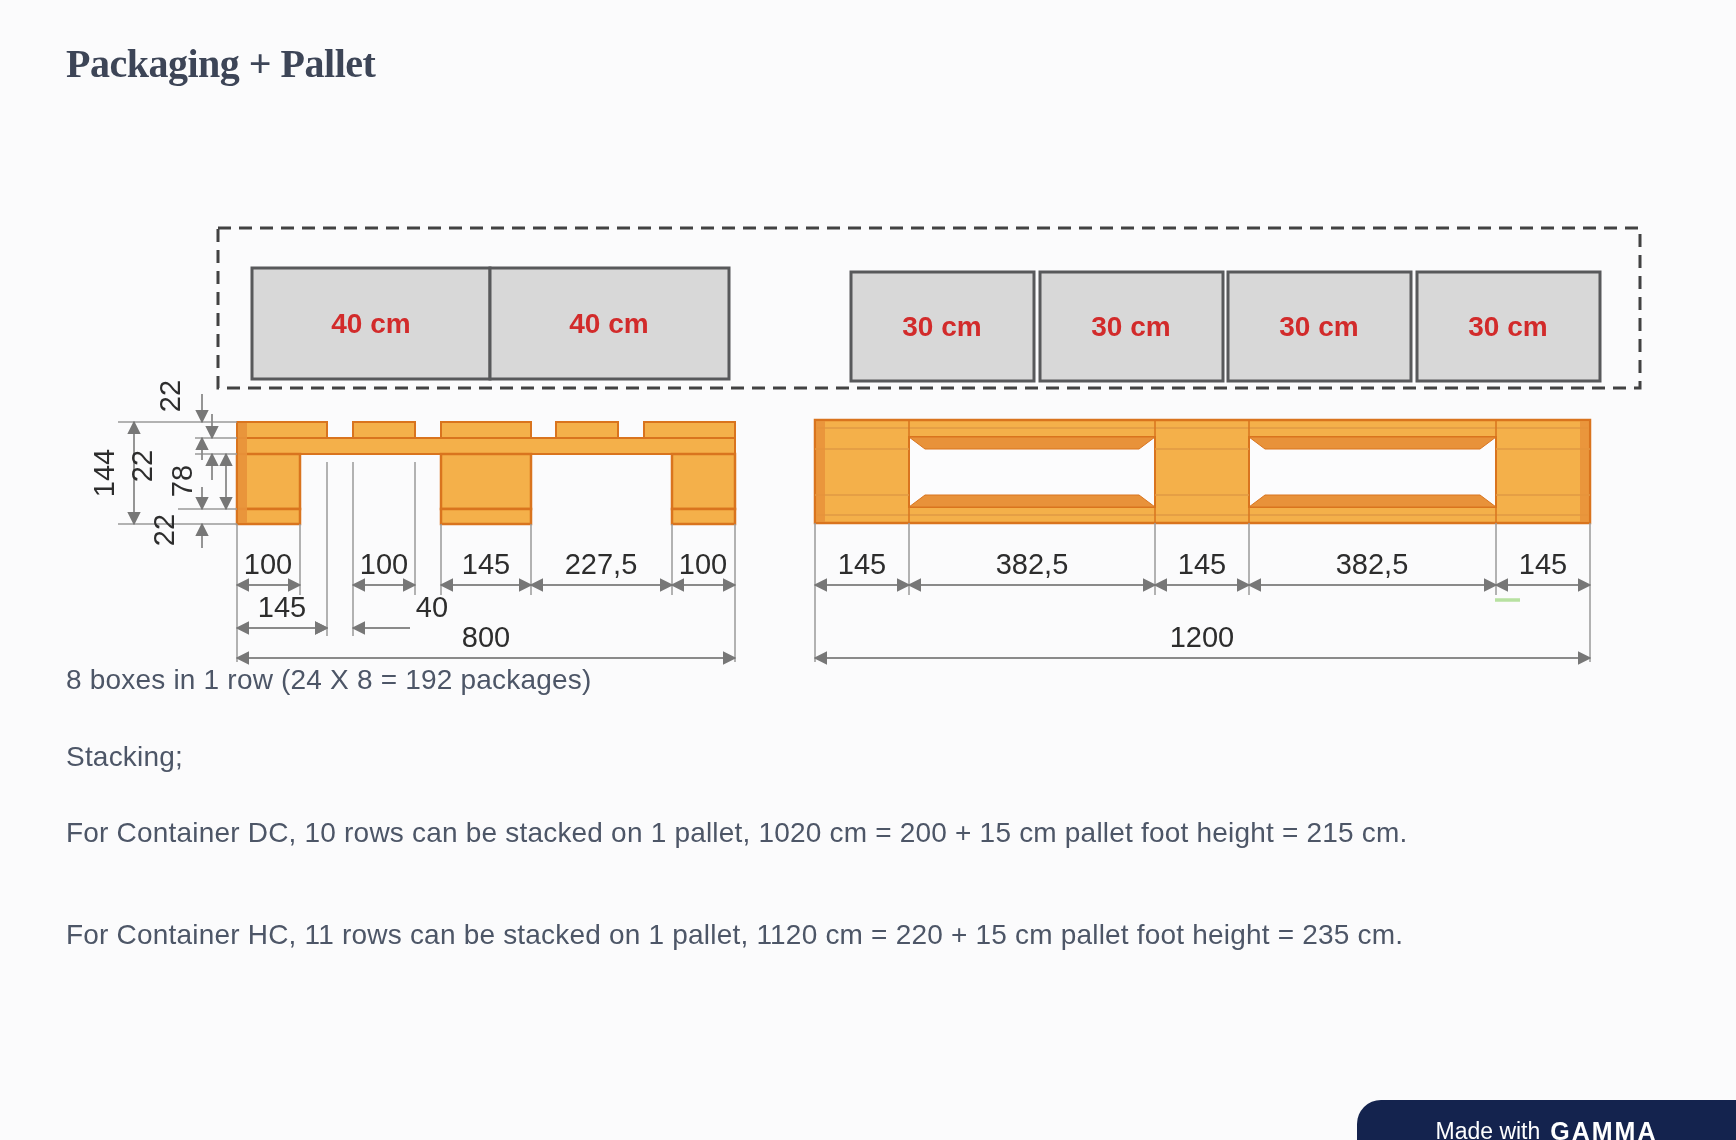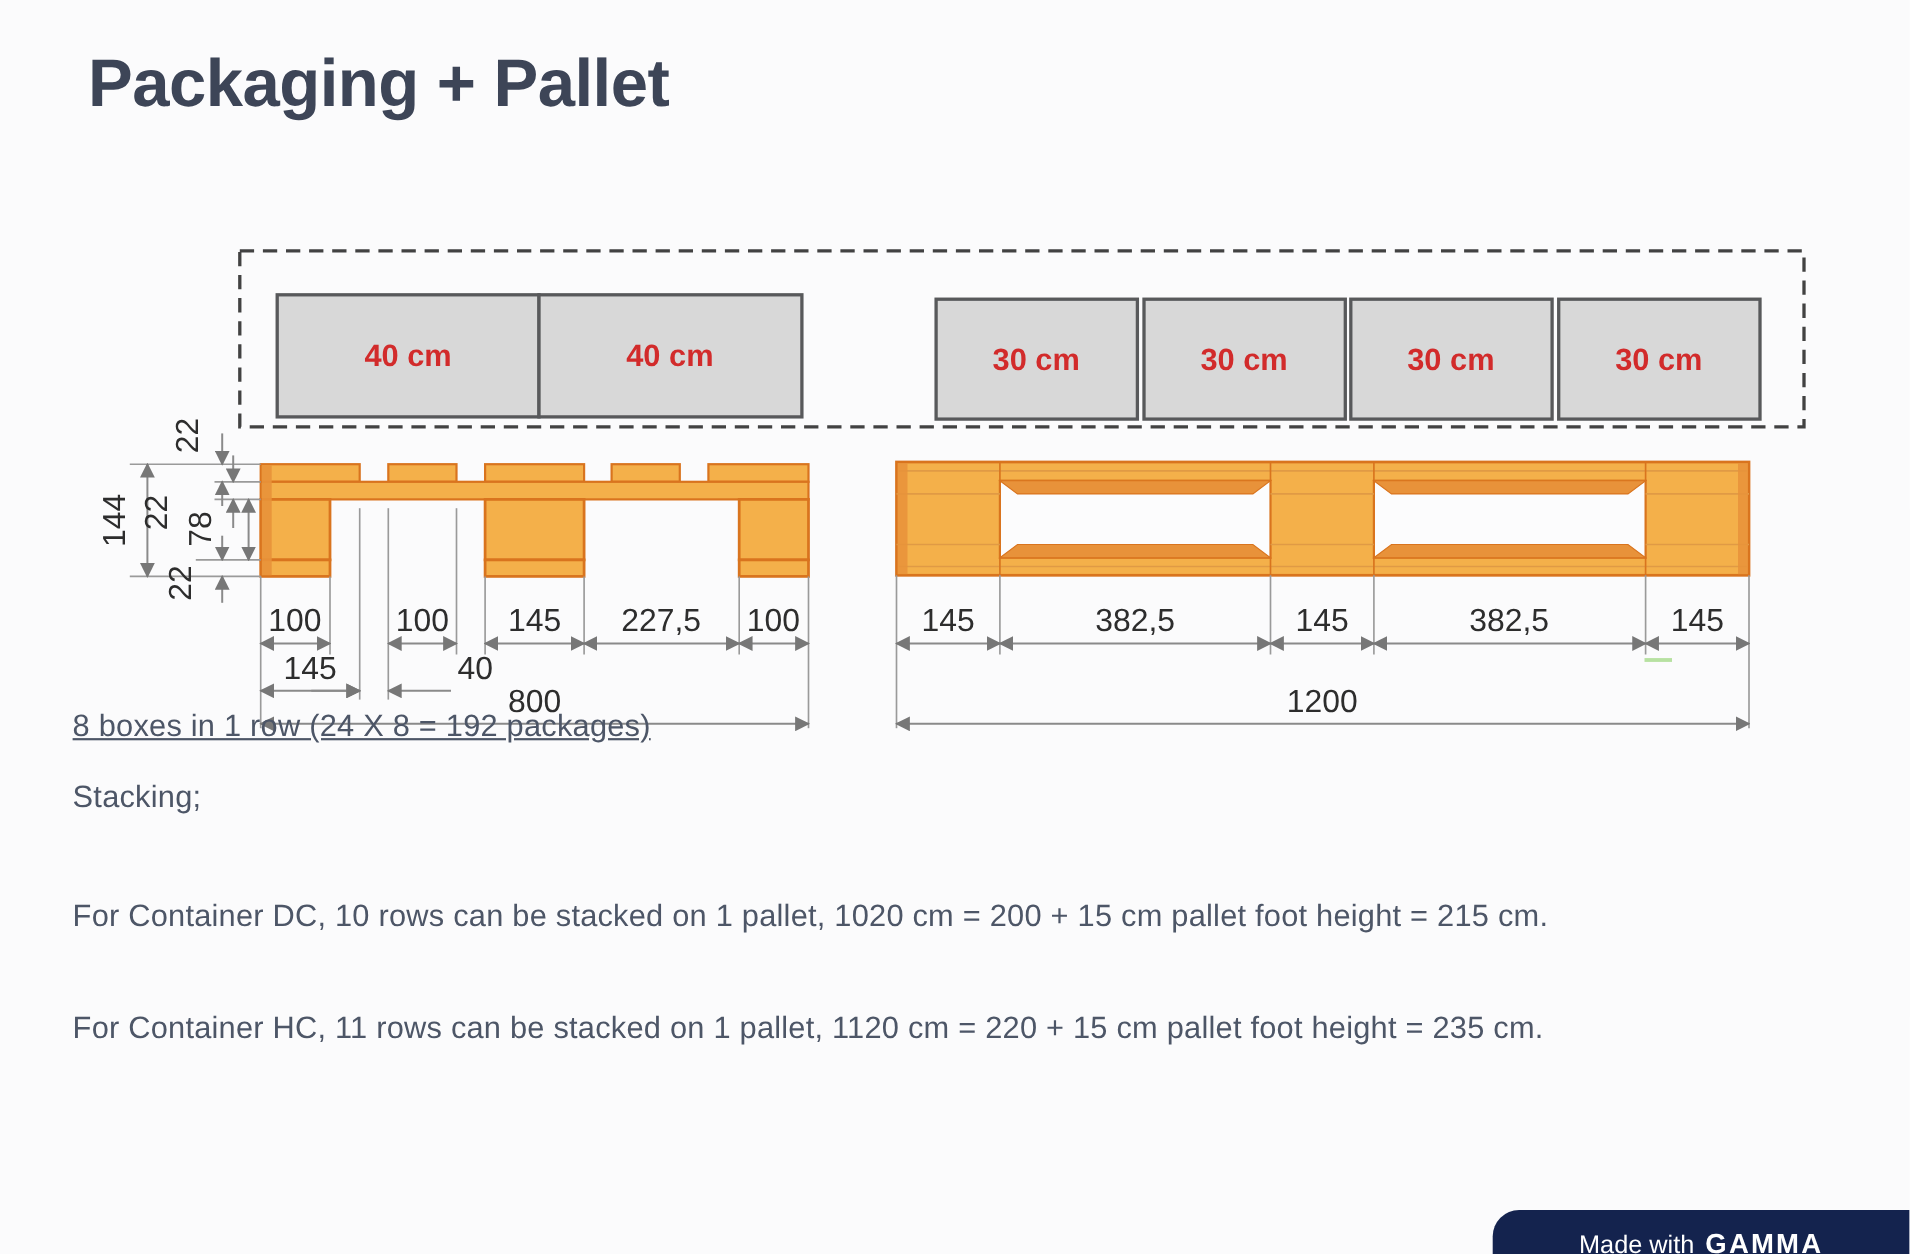--- a/index.html
+++ b/index.html
@@ -1,22 +1,22 @@
 <!DOCTYPE html>
 <html><head>
 <meta charset="utf-8">
 <style>
   html,body{margin:0;padding:0;}
   .page{position:relative;width:1736px;height:1140px;background:#fbfbfc;overflow:hidden;
         font-family:"Liberation Sans",sans-serif;}
-  .title{position:absolute;left:80px;top:40px;font-size:61px;font-weight:800;
-         color:#3d4557;letter-spacing:-0.5px;}
+  .title{position:absolute;left:66px;top:40px;font-size:40px;font-weight:800;
+         color:#3d4557;letter-spacing:-0.5px;font-family:Liberation Serif, serif;}
   .diagram{position:absolute;left:50px;top:170px;}
   .note{position:absolute;left:66px;color:#4d5667;font-size:28px;letter-spacing:0.2px;}
-  .n1{top:644px;text-decoration:underline;} .n2{top:709px;} .n3{top:817px;} .n4{top:893px;margin-top:26px;} .n5{top:968px;}
+  .n1{top:664px;} .n2{top:741px;} .n3{top:817px;} .n4{top:893px;margin-top:26px;} .n5{top:968px;}
   .badge{position:absolute;left:1357px;top:1100px;width:379px;height:62px;background:#14234e;
          border-radius:24px 0 0 0;display:flex;align-items:center;justify-content:center;
          gap:10px;color:#ffffff;cursor:pointer;}
   .badge .prefix{font-size:23px;font-weight:400;}
   .badge .brand{font-size:25px;font-weight:800;letter-spacing:2px;}
   
   text{font-family:"Liberation Sans",sans-serif;}
   .dim{font-size:29px;fill:#2d2d2d;}
   .red{font-size:28px;fill:#d22b2b;font-weight:600;}
   .ext{stroke:#9a9a9a;stroke-width:1.5;}

